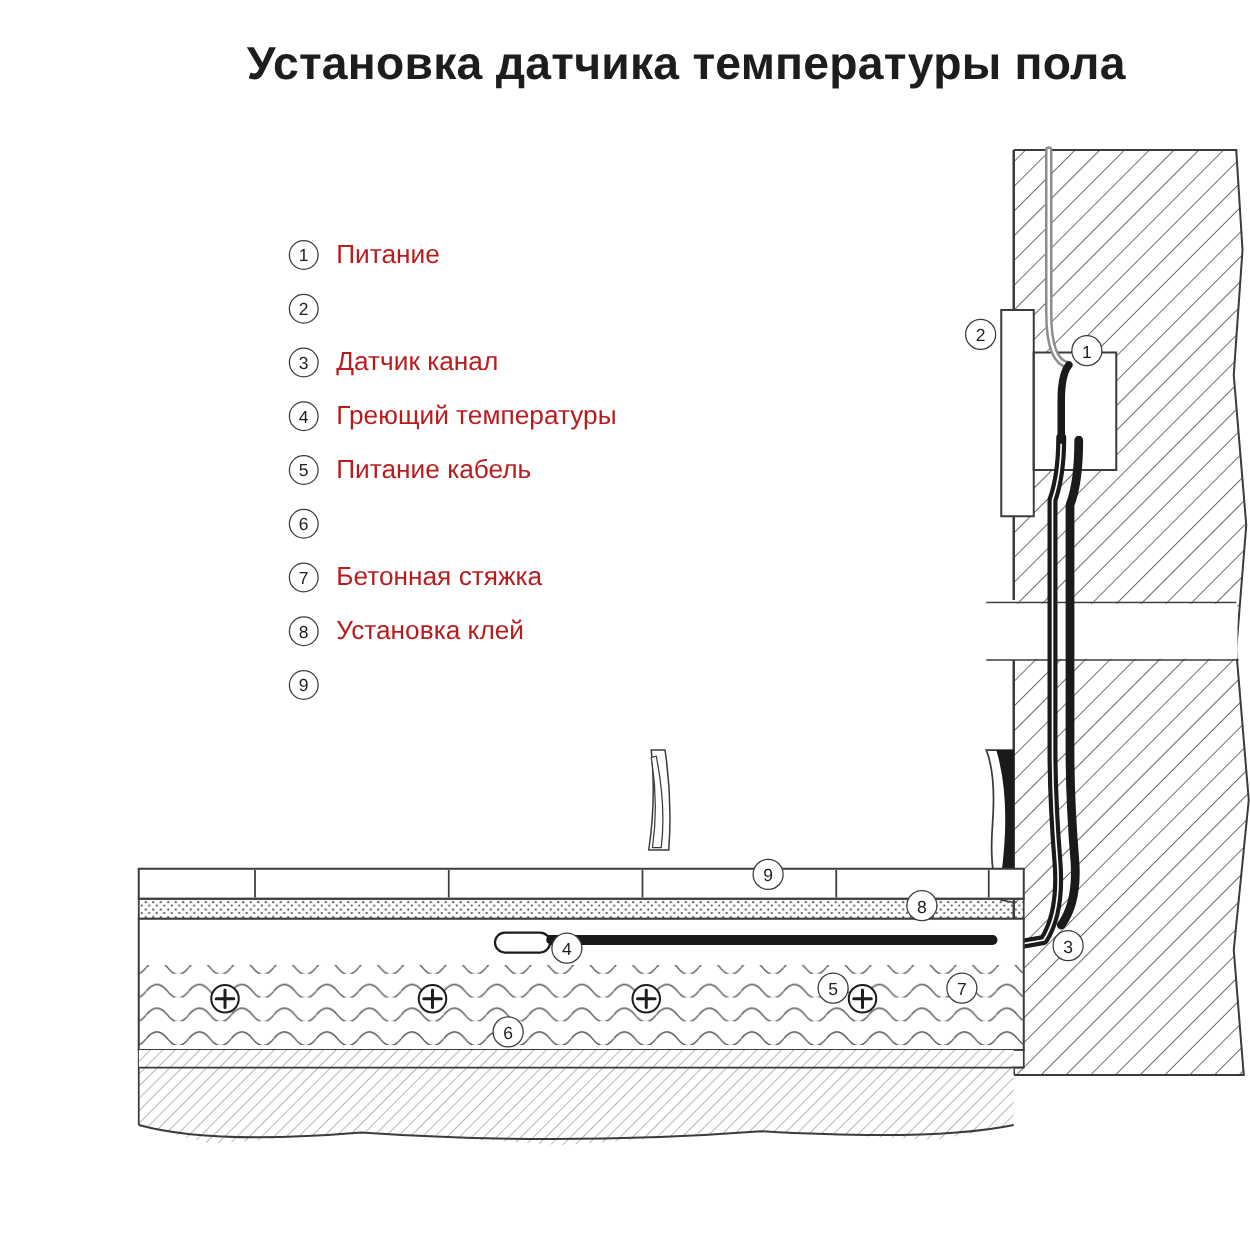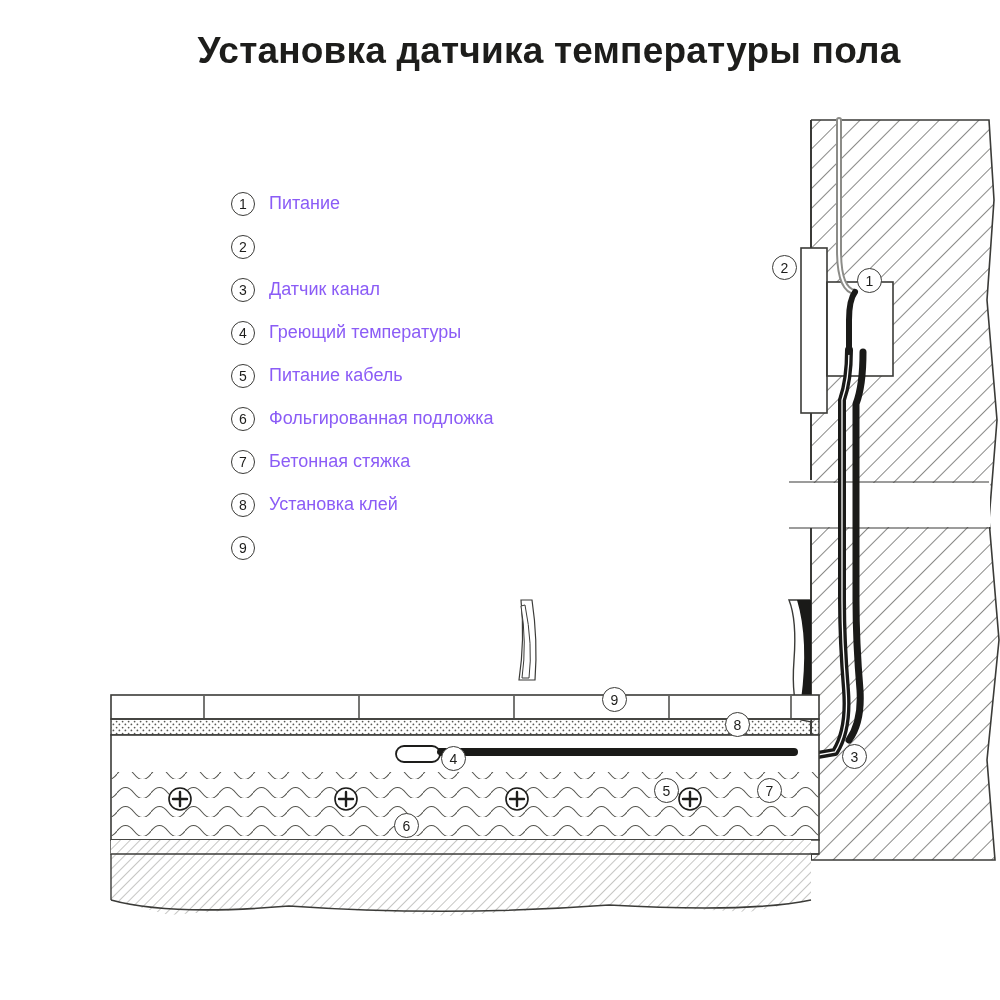--- a/index.html
+++ b/index.html
@@ -54,22 +54,22 @@
     display: flex;
     align-items: center;
     justify-content: center;
     font-size: 14px;
     color: #1d1d1b;
     background: #ffffff;
     box-sizing: border-box;
   }
   .legend-label {
     margin-left: 14px;
-    font-size: 18px;
-    color: #8b5cf6;
+    font-size: 21px;
+    color: #b91c1c;
     white-space: nowrap;
   }
   .marker {
     position: absolute;
     width: 25px;
     height: 25px;
     border: 1.4px solid #3b3b38;
     border-radius: 50%;
     background: #ffffff;
     display: flex;
@@ -243,21 +243,20 @@
     <div class="legend-row">
       <div class="legend-badge">4</div>
       <div class="legend-label">Греющий температуры</div>
     </div>
     <div class="legend-row">
       <div class="legend-badge">5</div>
       <div class="legend-label">Питание кабель</div>
     </div>
     <div class="legend-row">
       <div class="legend-badge">6</div>
-      <div class="legend-label">Фольгированная подложка</div>
     </div>
     <div class="legend-row">
       <div class="legend-badge">7</div>
       <div class="legend-label">Бетонная стяжка</div>
     </div>
     <div class="legend-row">
       <div class="legend-badge">8</div>
       <div class="legend-label">Установка клей</div>
     </div>
     <div class="legend-row">

